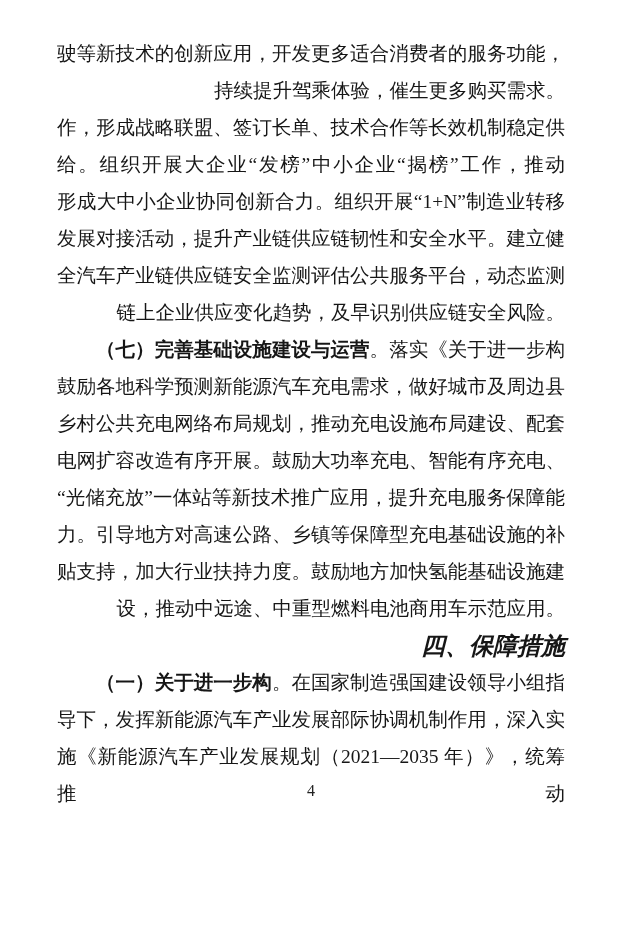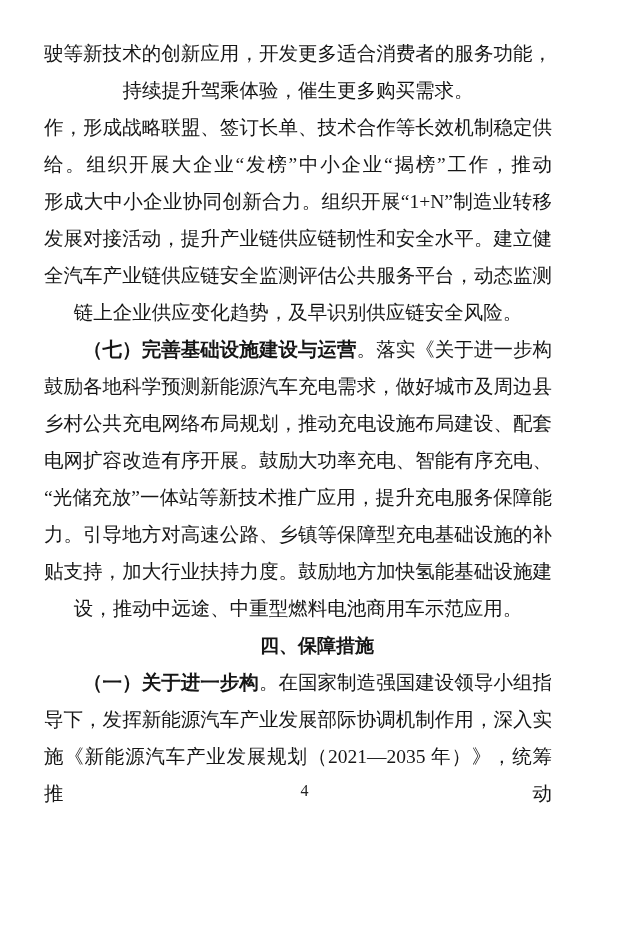--- a/index.html
+++ b/index.html
@@ -6,46 +6,47 @@
     margin: 0;
     padding: 0;
     background: #ffffff;
   }
   .page {
     position: relative;
     width: 622px;
     height: 925px;
     background: #ffffff;
     box-sizing: border-box;
-    padding: 35px 57px 0 44px;
+    padding: 35px 57px 0 57px;
     font-family: "Liberation Serif", "DejaVu Serif", serif;
     color: #161616;
     overflow: hidden;
   }
   .text-block {
     width: 508px;
   }
   .line {
     height: 37px;
     line-height: 37px;
     font-size: 19.5px;
-    text-align: center;
+    text-align: right;
     overflow: visible;
   }
   .line.just {
     text-align: justify;
     text-align-last: justify;
   }
   .line.indent {
     text-indent: 2em;
   }
   .line.head {
     font-family: "Liberation Sans", "DejaVu Sans", sans-serif;
     font-weight: bold;
-    font-size: 19px;
+    font-size: 24px;
+    font-style: italic;
   }
   .b {
     font-weight: bold;
   }
   .page-number {
     margin-top: 2px;
     height: 28px;
     line-height: 28px;
     text-align: center;
     font-size: 16px;

